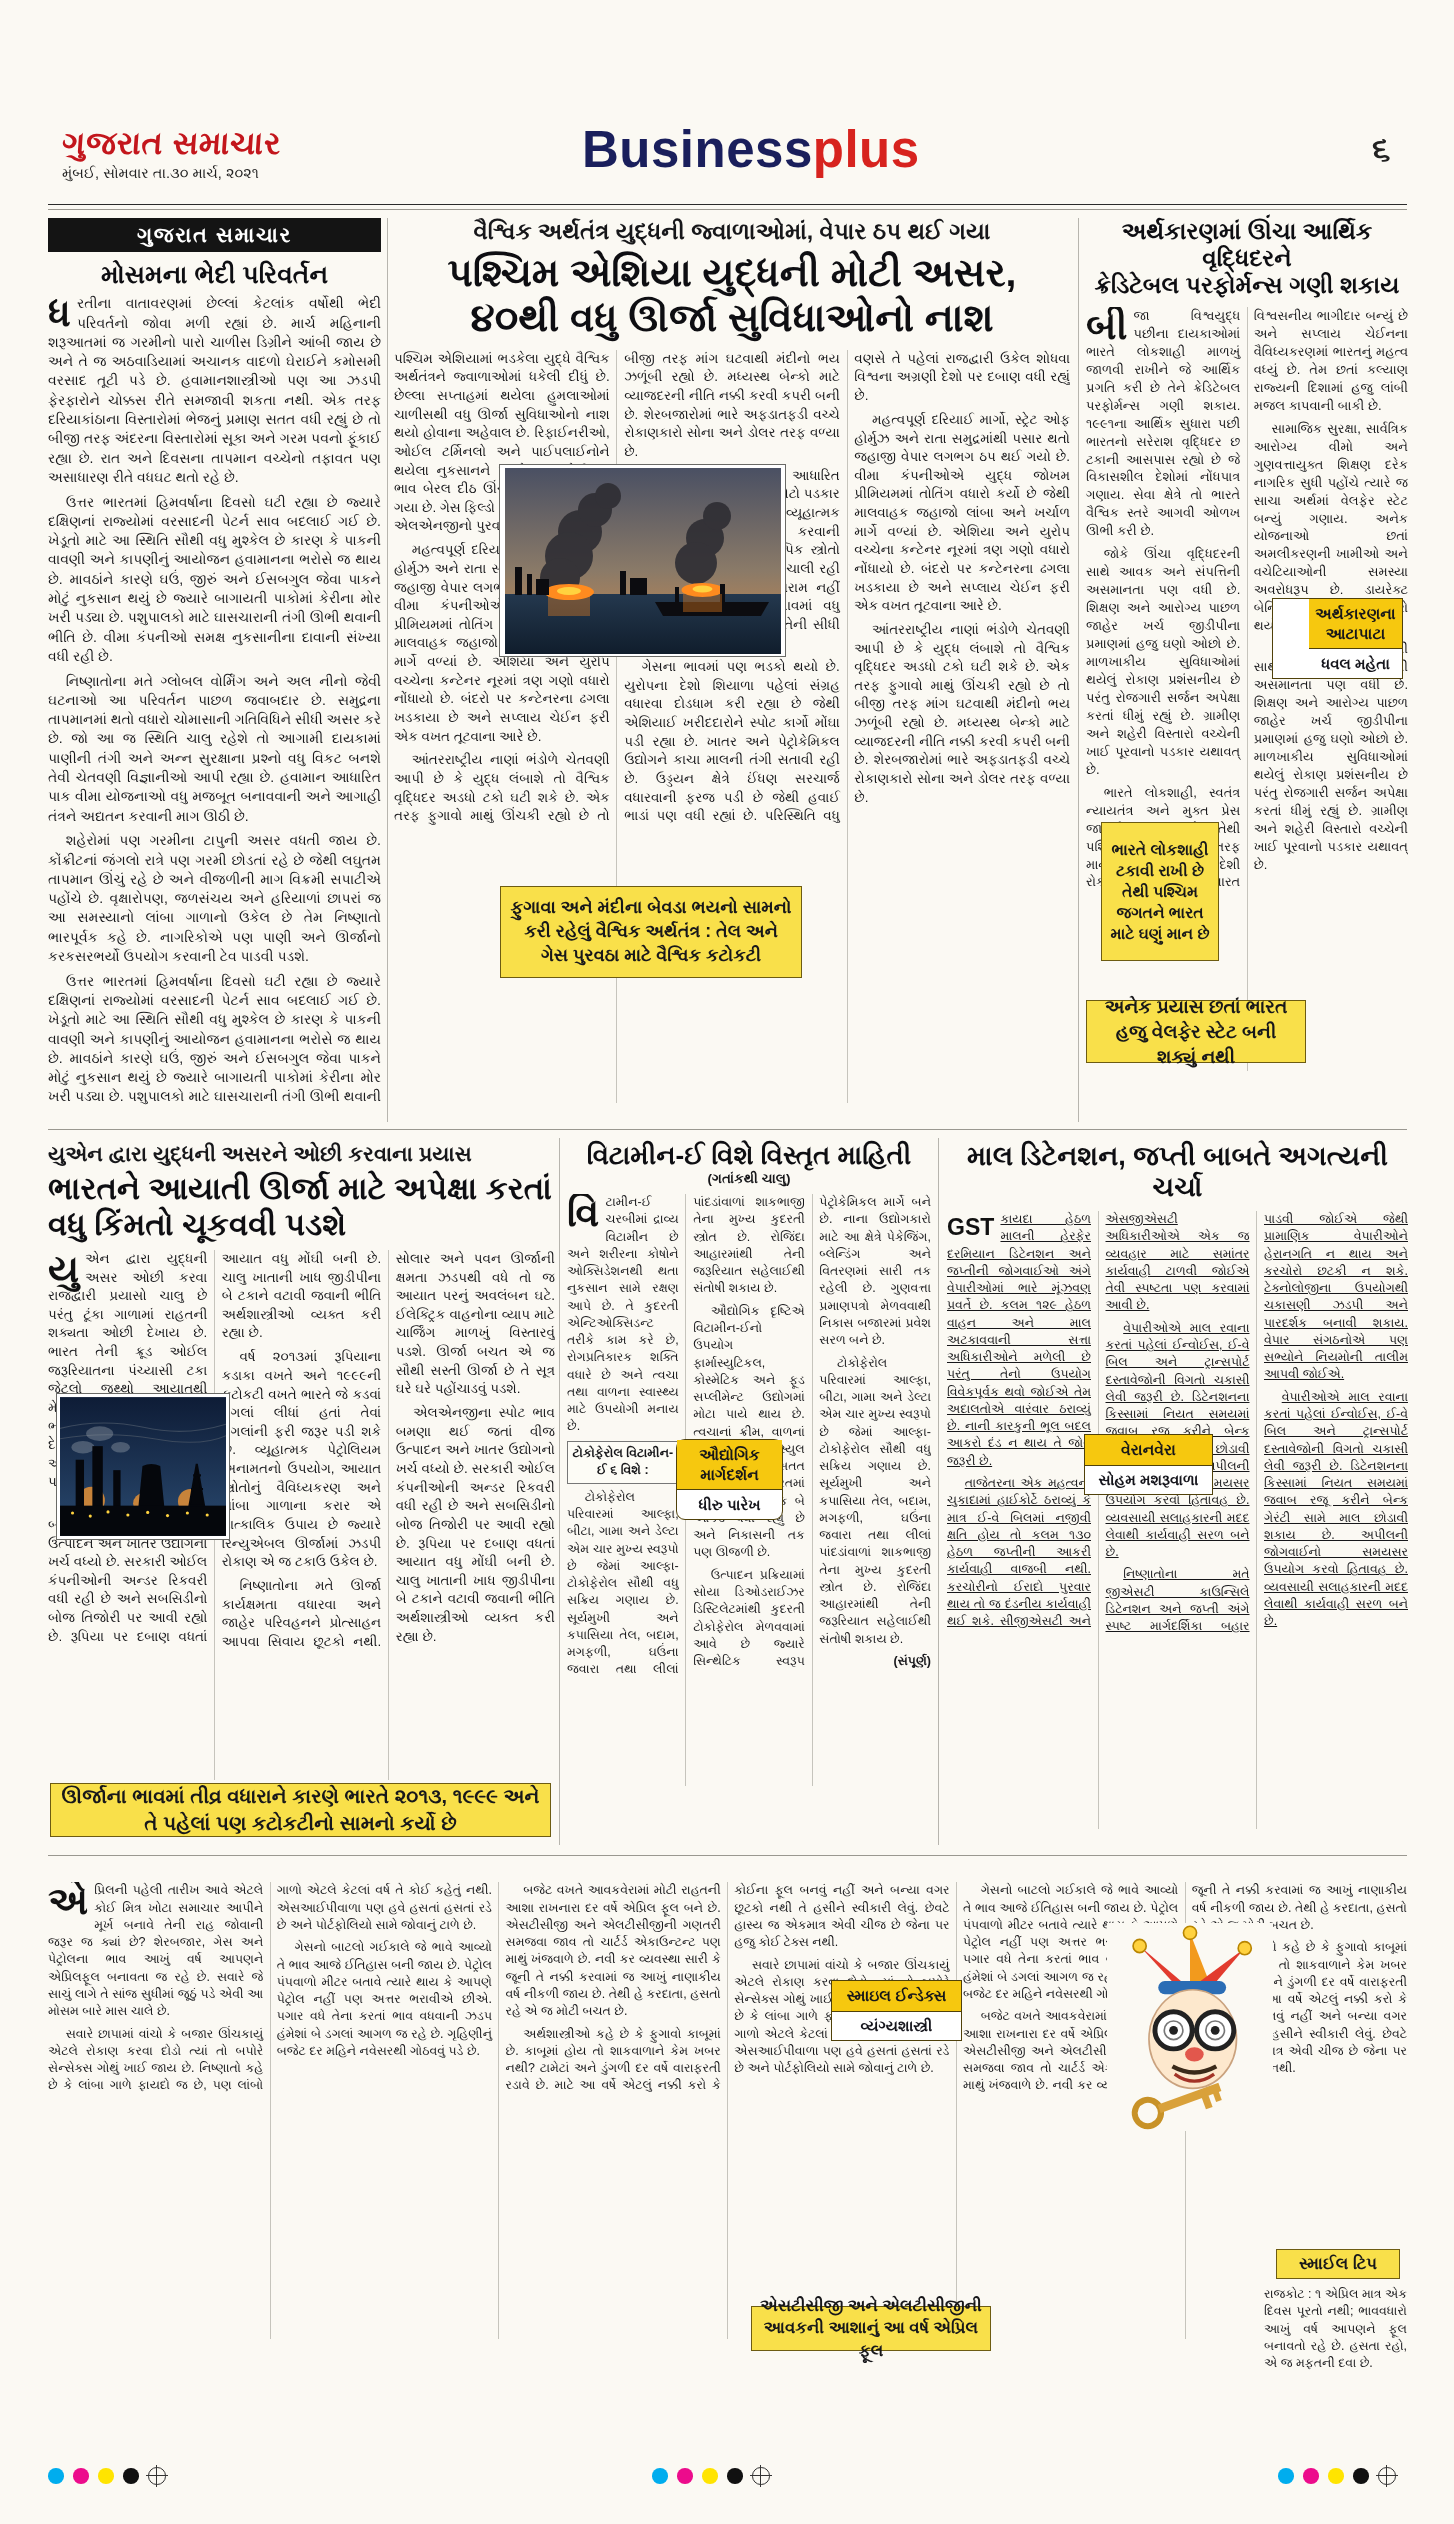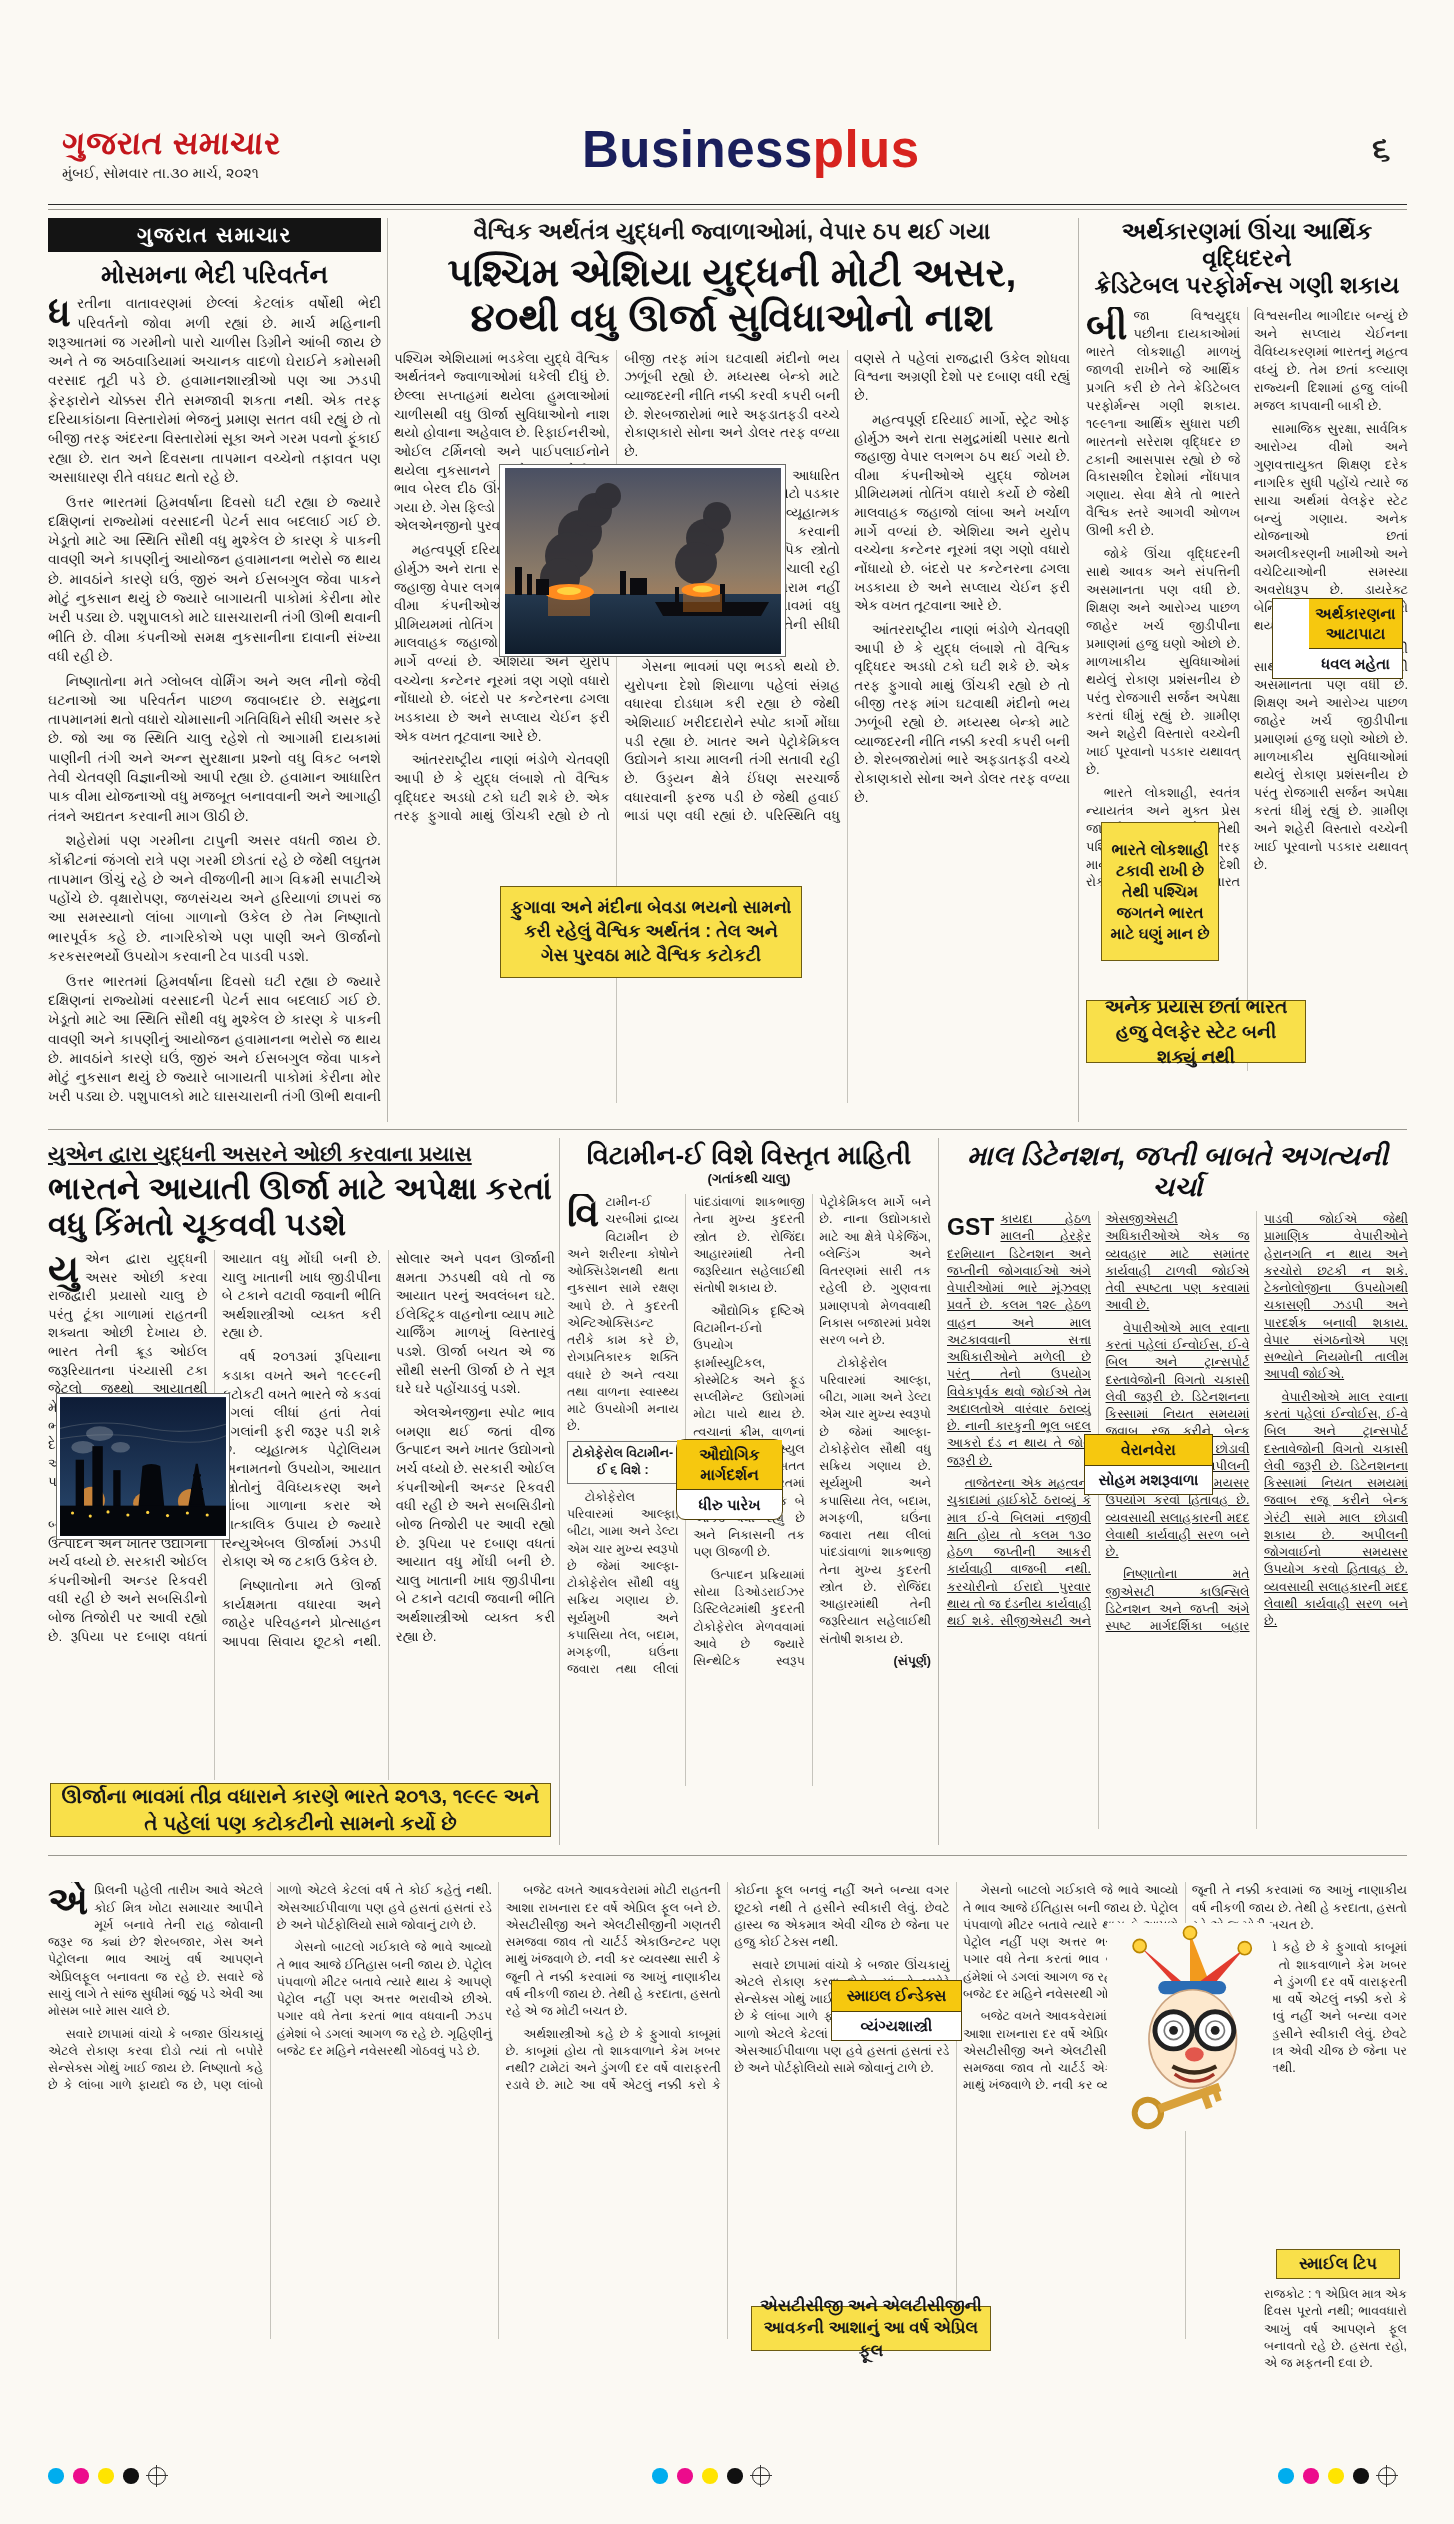--- a/index.html
+++ b/index.html
@@ -21,21 +21,21 @@
   
   .body-text{font-size:13.5px;line-height:1.38;text-align:justify;overflow:hidden;}
   .body-text p{margin:0 0 5.2px 0;text-indent:17.7px;}
   .body-text p.first{text-indent:0;}
   .cols-2{column-count:2;column-gap:13.5px;column-rule:0.5px solid #c6c4bc;}
   .cols-3{column-count:3;column-gap:14.5px;column-rule:0.5px solid #c6c4bc;}
   .cols-6{column-count:6;column-gap:13.5px;column-rule:0.5px solid #c6c4bc;}
   .dropcap{float:left;font-weight:bold;font-size:38px;line-height:.85;padding:3.1px 6.2px 0 0;color:#111;}
   .dropcap.latin{font-size:23px;line-height:1;padding-top:5.2px;}
   .kicker{font-weight:bold;text-align:center;font-size:23px;line-height:1.2;}
-  .kicker.left{text-align:left;font-size:21px;text-decoration:underline;}
+  .kicker.left{text-align:left;font-size:21px;}
   .headline{font-weight:bold;text-align:center;line-height:1.15;color:#0e0e12;}
   .masthead-box{background:#141414;color:#fff;font-size:21px;font-weight:bold;
                 display:flex;align-items:center;justify-content:center;letter-spacing:1.6px;}
 
   
   .ybox{background:#f9e04a;border:1px solid #6d5c12;display:flex;align-items:center;justify-content:center;
         text-align:center;font-weight:bold;padding:7.3px;z-index:6;line-height:1.35;}
   .col-badge{border:1px solid #50410a;background:#fff;text-align:center;z-index:6;}
   .col-badge .t{display:block;background:#f6c80f;font-weight:bold;font-size:15.6px;line-height:1.25;
                 padding:5.2px 3.1px;border-bottom:1px solid #50410a;}
@@ -254,21 +254,21 @@
       <p>ટોકોફેરોલ પરિવારમાં આલ્ફા, બીટા, ગામા અને ડેલ્ટા એમ ચાર મુખ્ય સ્વરૂપો છે જેમાં આલ્ફા-ટોકોફેરોલ સૌથી વધુ સક્રિય ગણાય છે. સૂર્યમુખી અને કપાસિયા તેલ, બદામ, મગફળી, ઘઉંના જવારા તથા લીલાં પાંદડાંવાળાં શાકભાજી તેના મુખ્ય કુદરતી સ્ત્રોત છે. રોજિંદા આહારમાંથી તેની જરૂરિયાત સહેલાઈથી સંતોષી શકાય છે.</p>
       <p class="endnote">(સંપૂર્ણ)</p>
     </div>
   </div>
   <div class="abs col-badge" style="left:676px;top:1439px;width:107px;border-radius:9px;">
     <span class="t">ઔદ્યોગિક માર્ગદર્શન</span>
     <span class="a">ધીરુ પારેખ</span>
   </div>
 
   <div class="abs" style="left:947px;top:1141px;width:461px;">
-    <div class="headline" style="font-size:27px;font-style:italic;">માલ ડિટેનશન, જપ્તી બાબતે અગત્યની ચર્ચા</div>
+    <div class="headline" style="font-size:27px;">માલ ડિટેનશન, જપ્તી બાબતે અગત્યની ચર્ચા</div>
     <div class="body-text cols-3" style="height:618px;margin-top:8px;font-size:12.5px;text-decoration:underline;">
       <p class="first">
         <span class="dropcap latin">GST</span><span>કાયદા હેઠળ માલની હેરફેર દરમિયાન ડિટેનશન અને જપ્તીની જોગવાઈઓ અંગે વેપારીઓમાં ભારે મૂંઝવણ પ્રવર્તે છે. કલમ ૧૨૯ હેઠળ વાહન અને માલ અટકાવવાની સત્તા અધિકારીઓને મળેલી છે પરંતુ તેનો ઉપયોગ વિવેકપૂર્વક થવો જોઈએ તેમ અદાલતોએ વારંવાર ઠરાવ્યું છે. નાની કારકુની ભૂલ બદલ આકરો દંડ ન થાય તે જોવું જરૂરી છે.</span>
       </p>
       <p>તાજેતરના એક મહત્વના ચુકાદામાં હાઈકોર્ટે ઠરાવ્યું કે માત્ર ઈ-વે બિલમાં નજીવી ક્ષતિ હોય તો કલમ ૧૩૦ હેઠળ જપ્તીની આકરી કાર્યવાહી વાજબી નથી. કરચોરીનો ઈરાદો પુરવાર થાય તો જ દંડનીય કાર્યવાહી થઈ શકે. સીજીએસટી અને એસજીએસટી અધિકારીઓએ એક જ વ્યવહાર માટે સમાંતર કાર્યવાહી ટાળવી જોઈએ તેવી સ્પષ્ટતા પણ કરવામાં આવી છે.</p>
       <p>વેપારીઓએ માલ રવાના કરતાં પહેલાં ઈન્વોઈસ, ઈ-વે બિલ અને ટ્રાન્સપોર્ટ દસ્તાવેજોની વિગતો ચકાસી લેવી જરૂરી છે. ડિટેનશનના કિસ્સામાં નિયત સમયમાં જવાબ રજૂ કરીને બેન્ક ગેરંટી સામે માલ છોડાવી શકાય છે. અપીલની જોગવાઈનો સમયસર ઉપયોગ કરવો હિતાવહ છે. વ્યવસાયી સલાહકારની મદદ લેવાથી કાર્યવાહી સરળ બને છે.</p>
       <p>નિષ્ણાતોના મતે જીએસટી કાઉન્સિલે ડિટેનશન અને જપ્તી અંગે સ્પષ્ટ માર્ગદર્શિકા બહાર પાડવી જોઈએ જેથી પ્રામાણિક વેપારીઓને હેરાનગતિ ન થાય અને કરચોરો છટકી ન શકે. ટેક્નોલોજીના ઉપયોગથી ચકાસણી ઝડપી અને પારદર્શક બનાવી શકાય. વેપાર સંગઠનોએ પણ સભ્યોને નિયમોની તાલીમ આપવી જોઈએ.</p>
       <p>વેપારીઓએ માલ રવાના કરતાં પહેલાં ઈન્વોઈસ, ઈ-વે બિલ અને ટ્રાન્સપોર્ટ દસ્તાવેજોની વિગતો ચકાસી લેવી જરૂરી છે. ડિટેનશનના કિસ્સામાં નિયત સમયમાં જવાબ રજૂ કરીને બેન્ક ગેરંટી સામે માલ છોડાવી શકાય છે. અપીલની જોગવાઈનો સમયસર ઉપયોગ કરવો હિતાવહ છે. વ્યવસાયી સલાહકારની મદદ લેવાથી કાર્યવાહી સરળ બને છે.</p>
     </div>
   </div>

